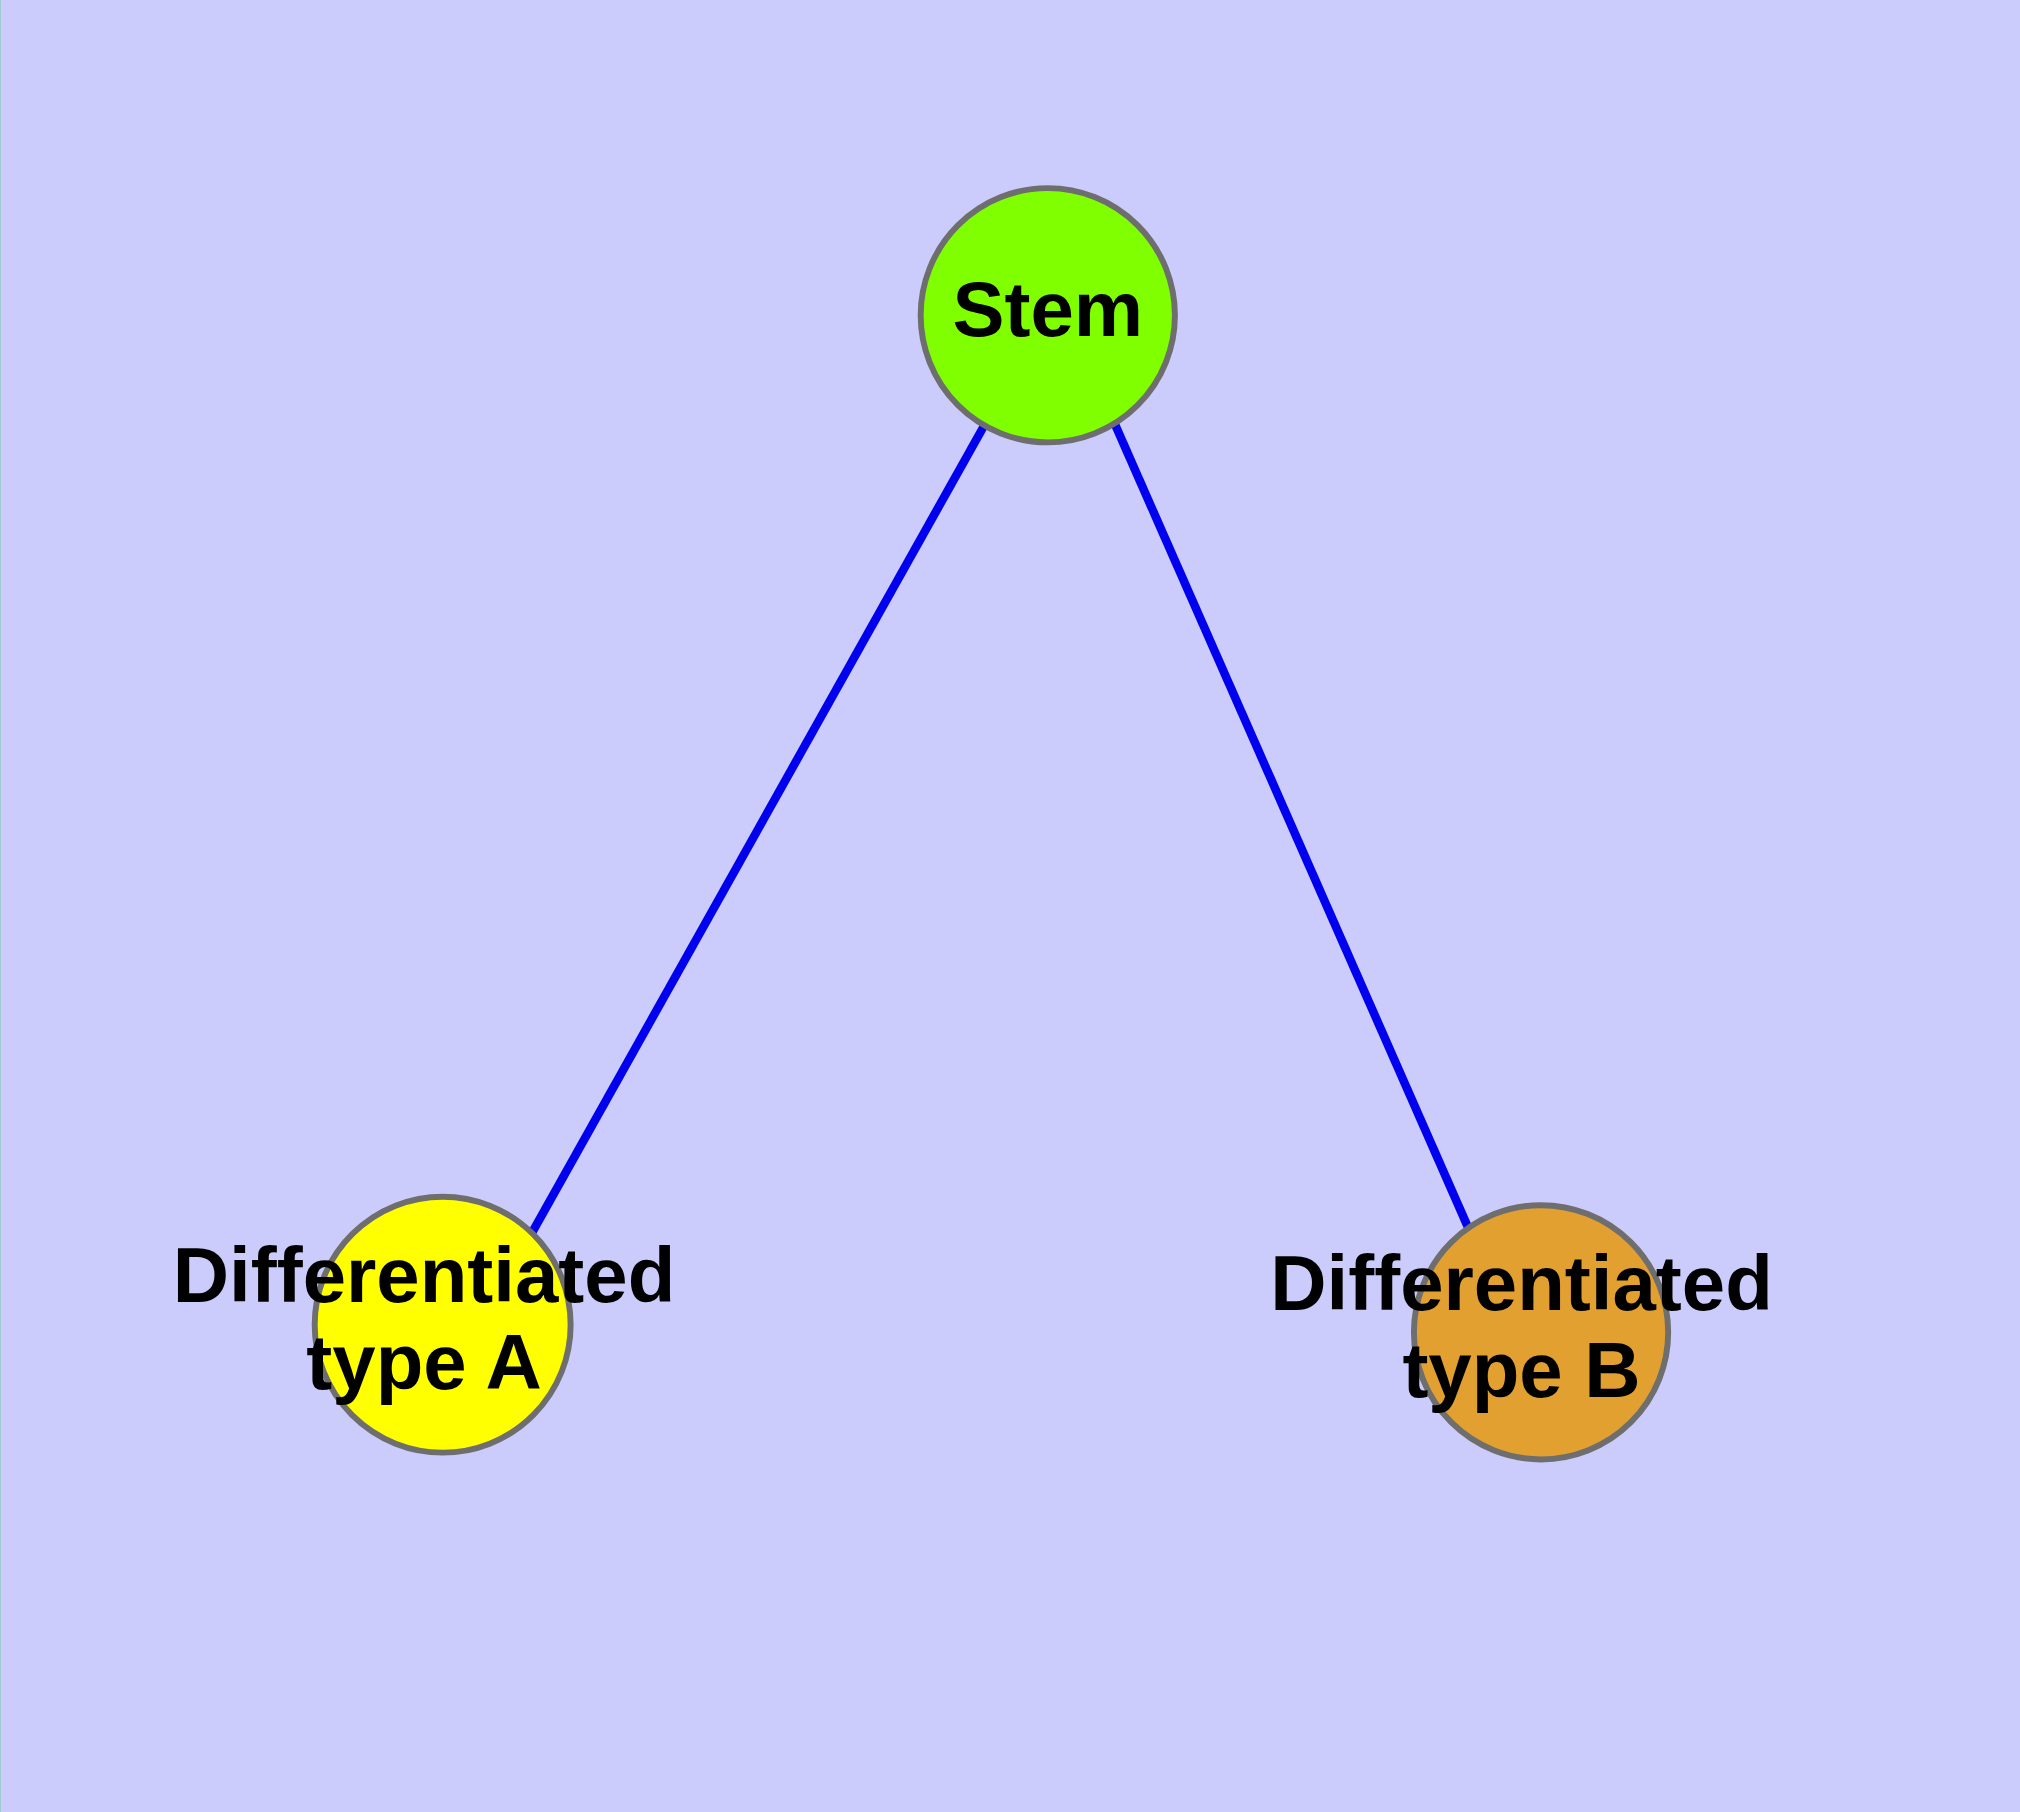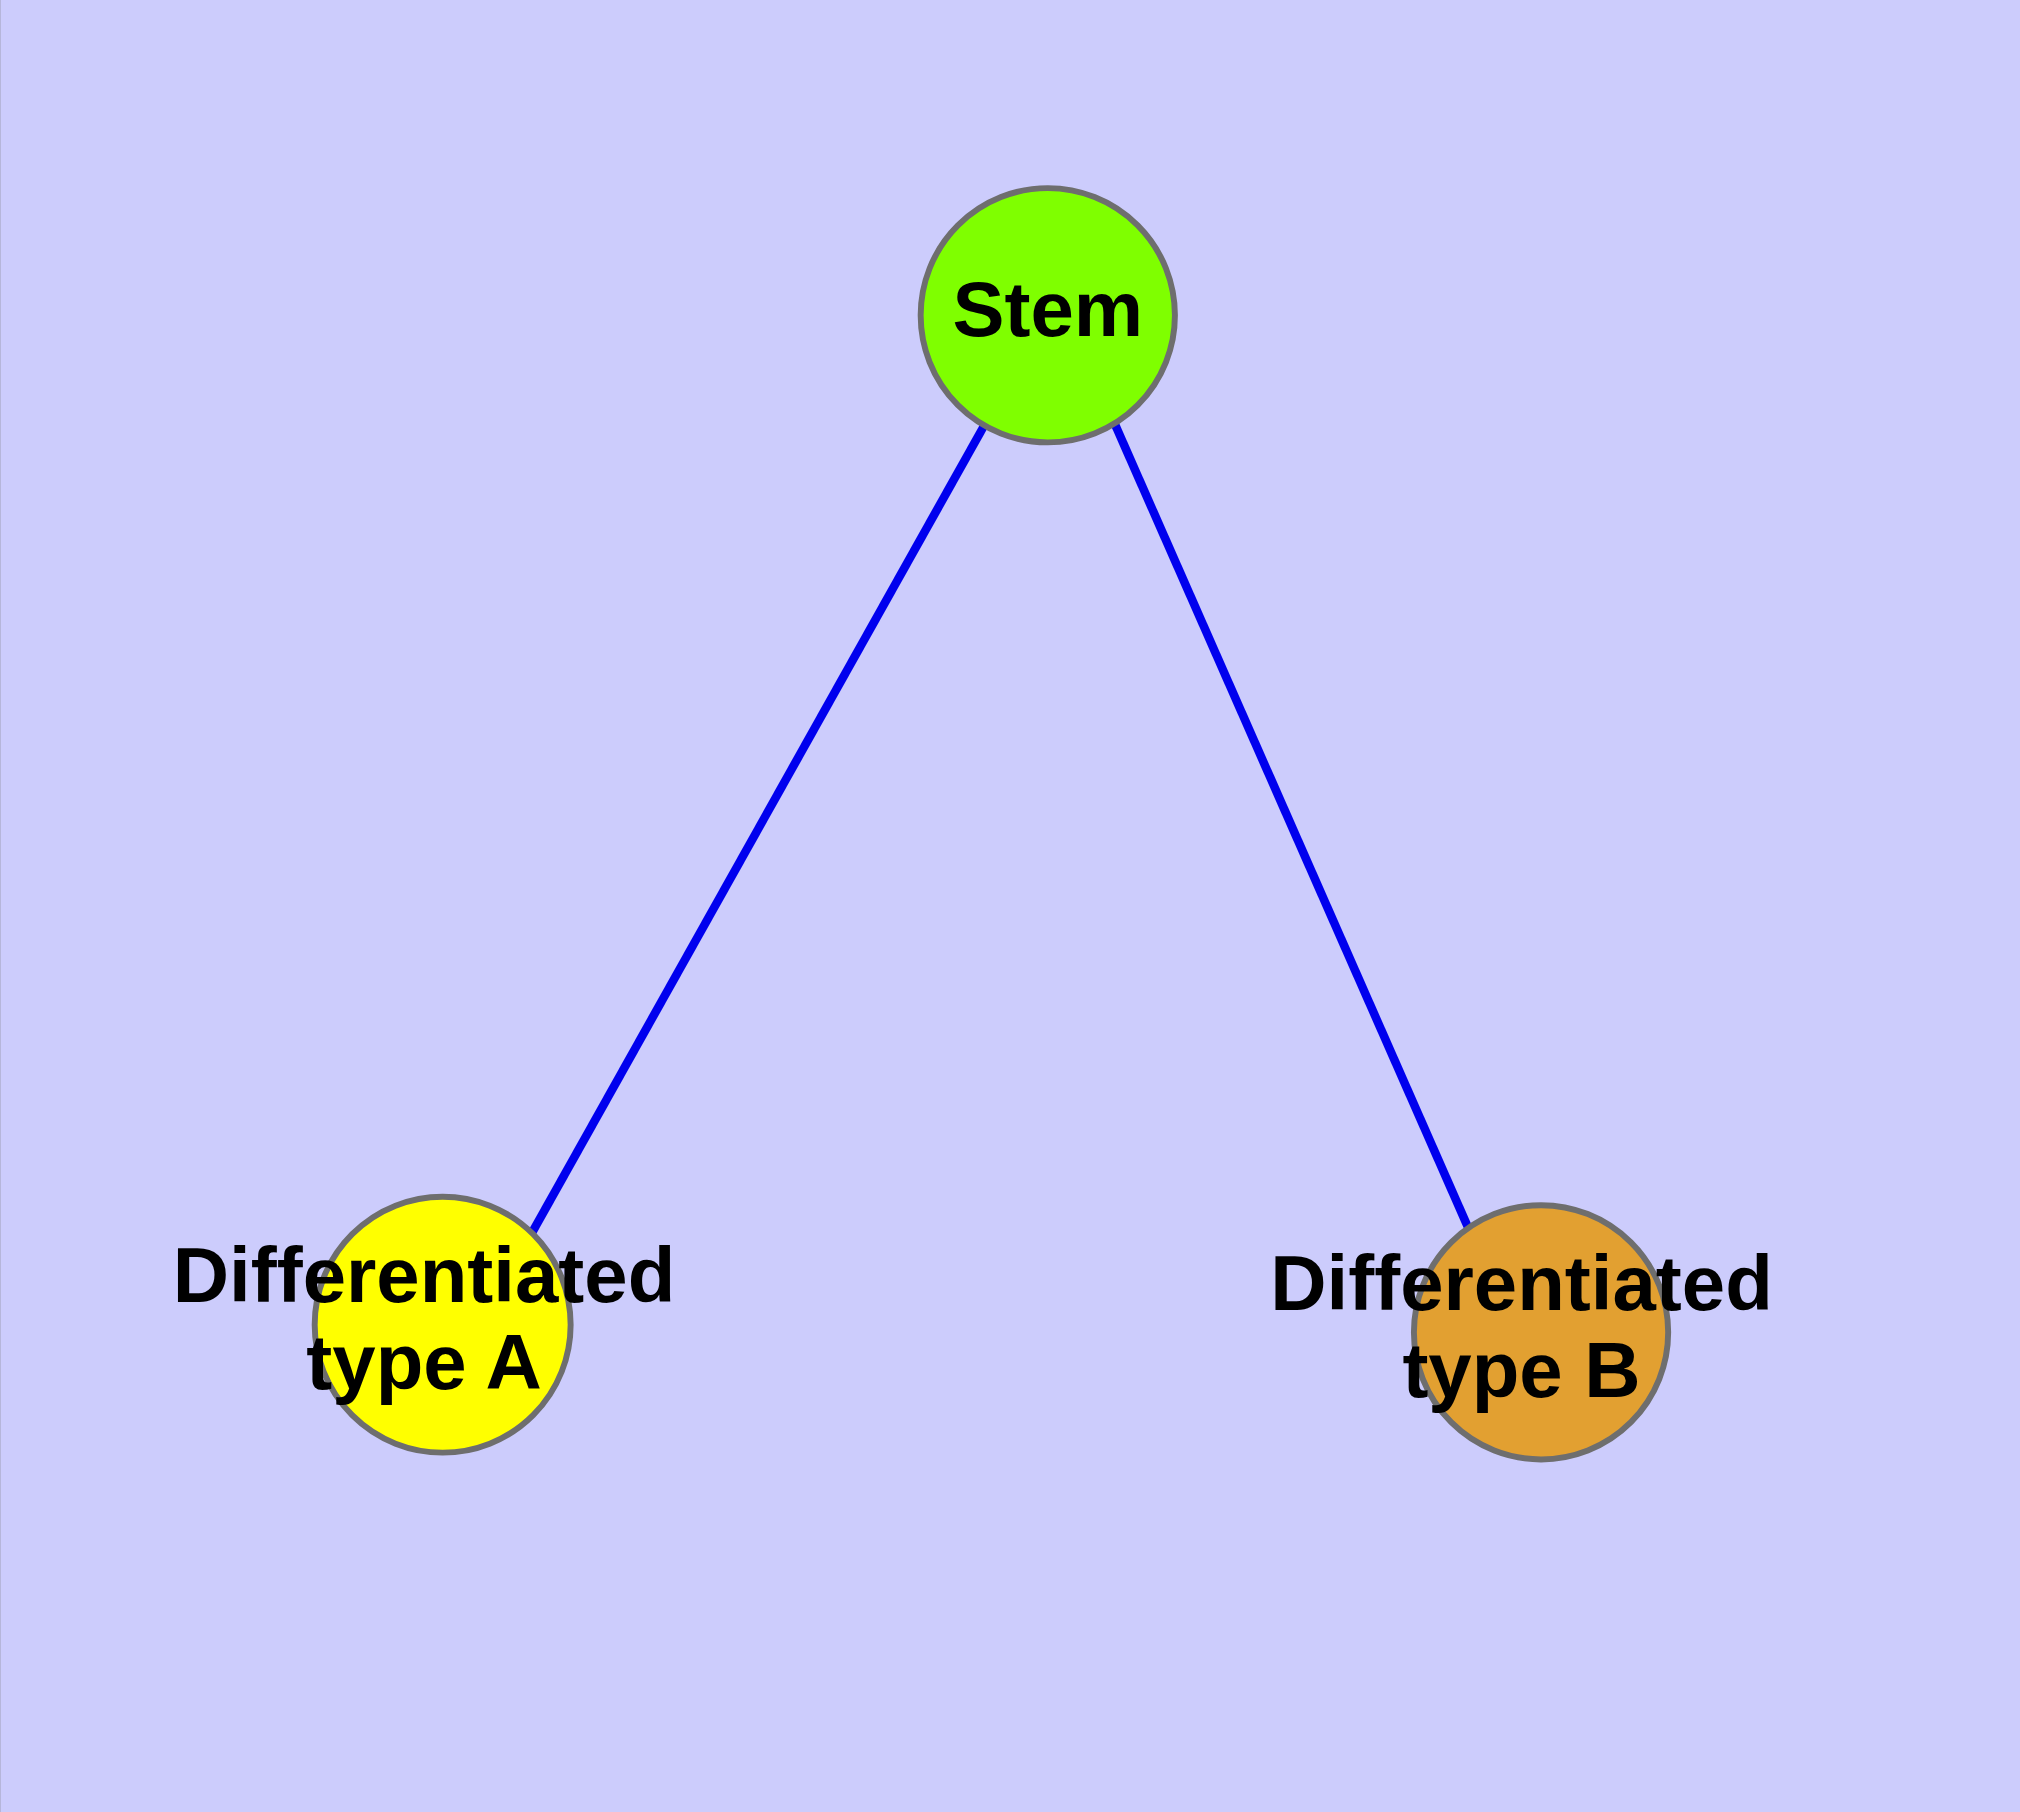--- a/index.html
+++ b/index.html
@@ -28,21 +28,21 @@
     font-family: "Liberation Sans", sans-serif;
     font-weight: bold;
     fill: #000000;
     text-anchor: middle;
     dominant-baseline: middle;
   }
 </style>
 </head>
 <body>
 
-<div id="canvas" style="width: 2021px; height: 1812px; background: #737373;">
+<div id="canvas" style="width: 2021px; height: 1812px; background: #22c55e;">
   <svg id="graph-svg" viewBox="0 0 2384 2138" xmlns="http://www.w3.org/2000/svg" style="width: 2021px; height: 1812px;">
 
     <rect id="bg-rect" x="0" y="0" width="2384" height="2138" fill="#ccccfc"></rect>
 
     <g id="edges-layer">
         <line x1="1161" y1="502" x2="626" y2="1457" stroke="#0000ee" stroke-width="10" stroke-linecap="butt"></line>
         <line x1="1315" y1="500" x2="1734" y2="1453" stroke="#0000ee" stroke-width="10" stroke-linecap="butt"></line>
       </g>
     <g id="nodes-layer">
         <circle cx="1236" cy="372" r="150" fill="#7fff00" stroke="#6e6e6e" stroke-width="7"></circle>

